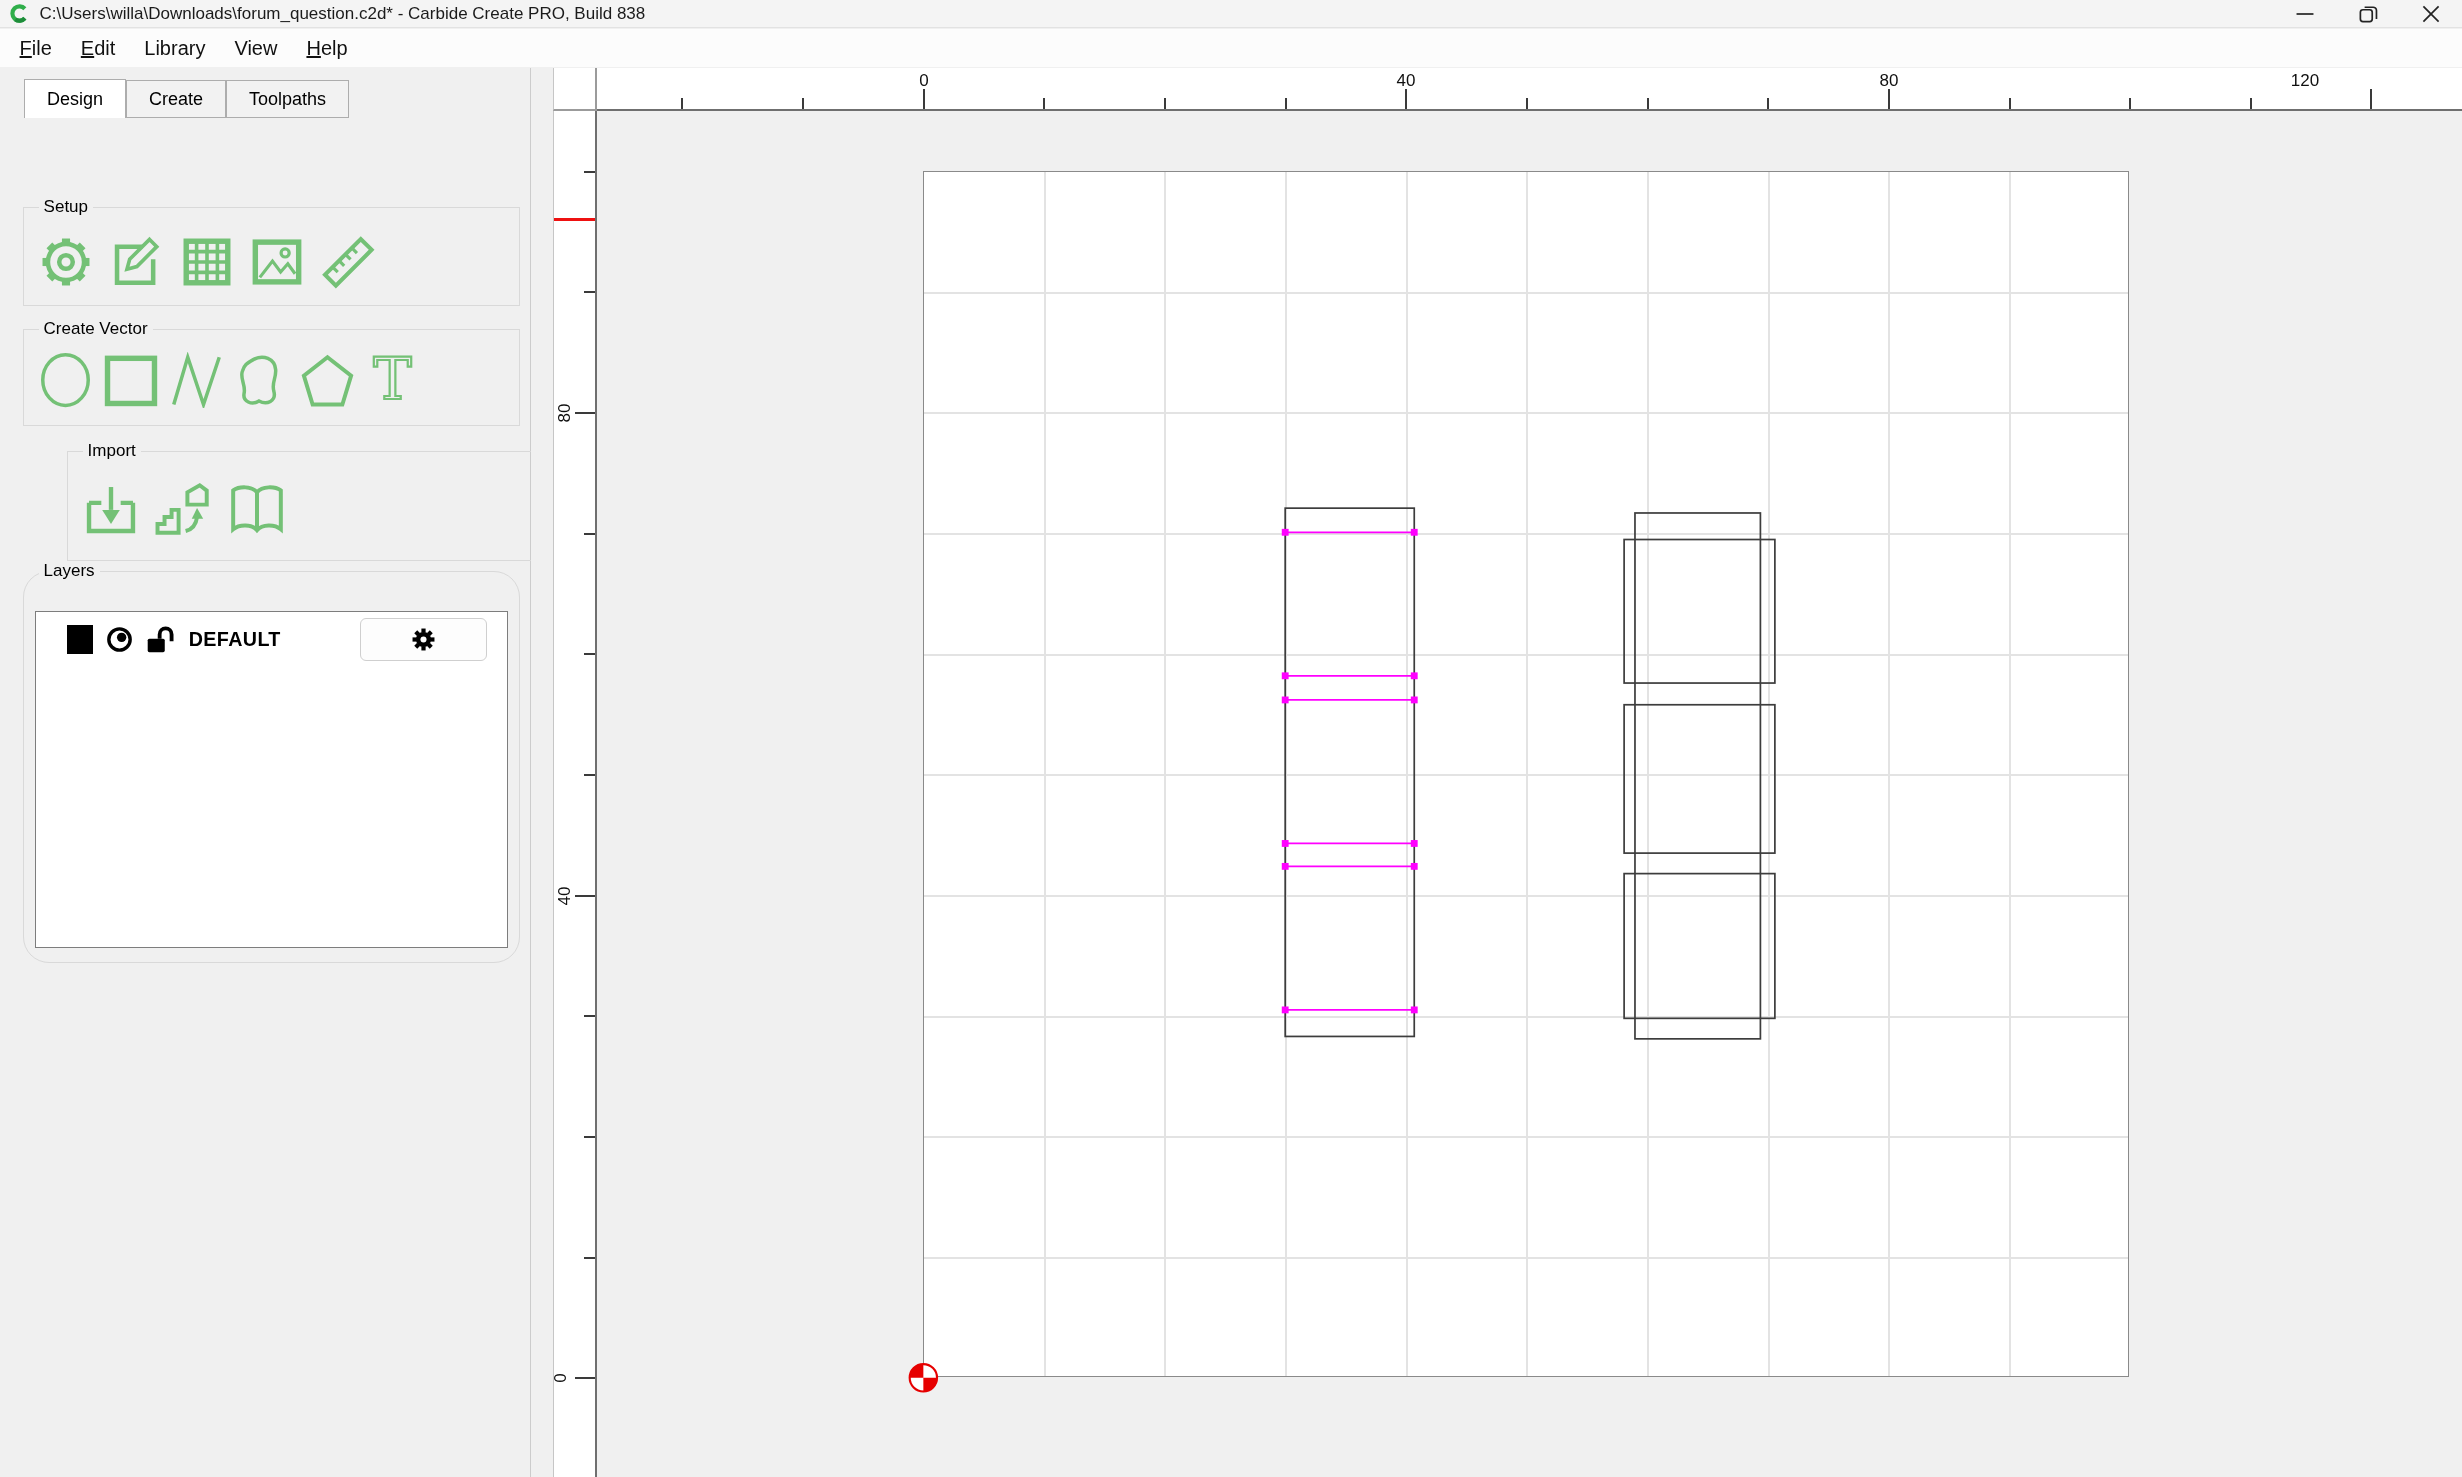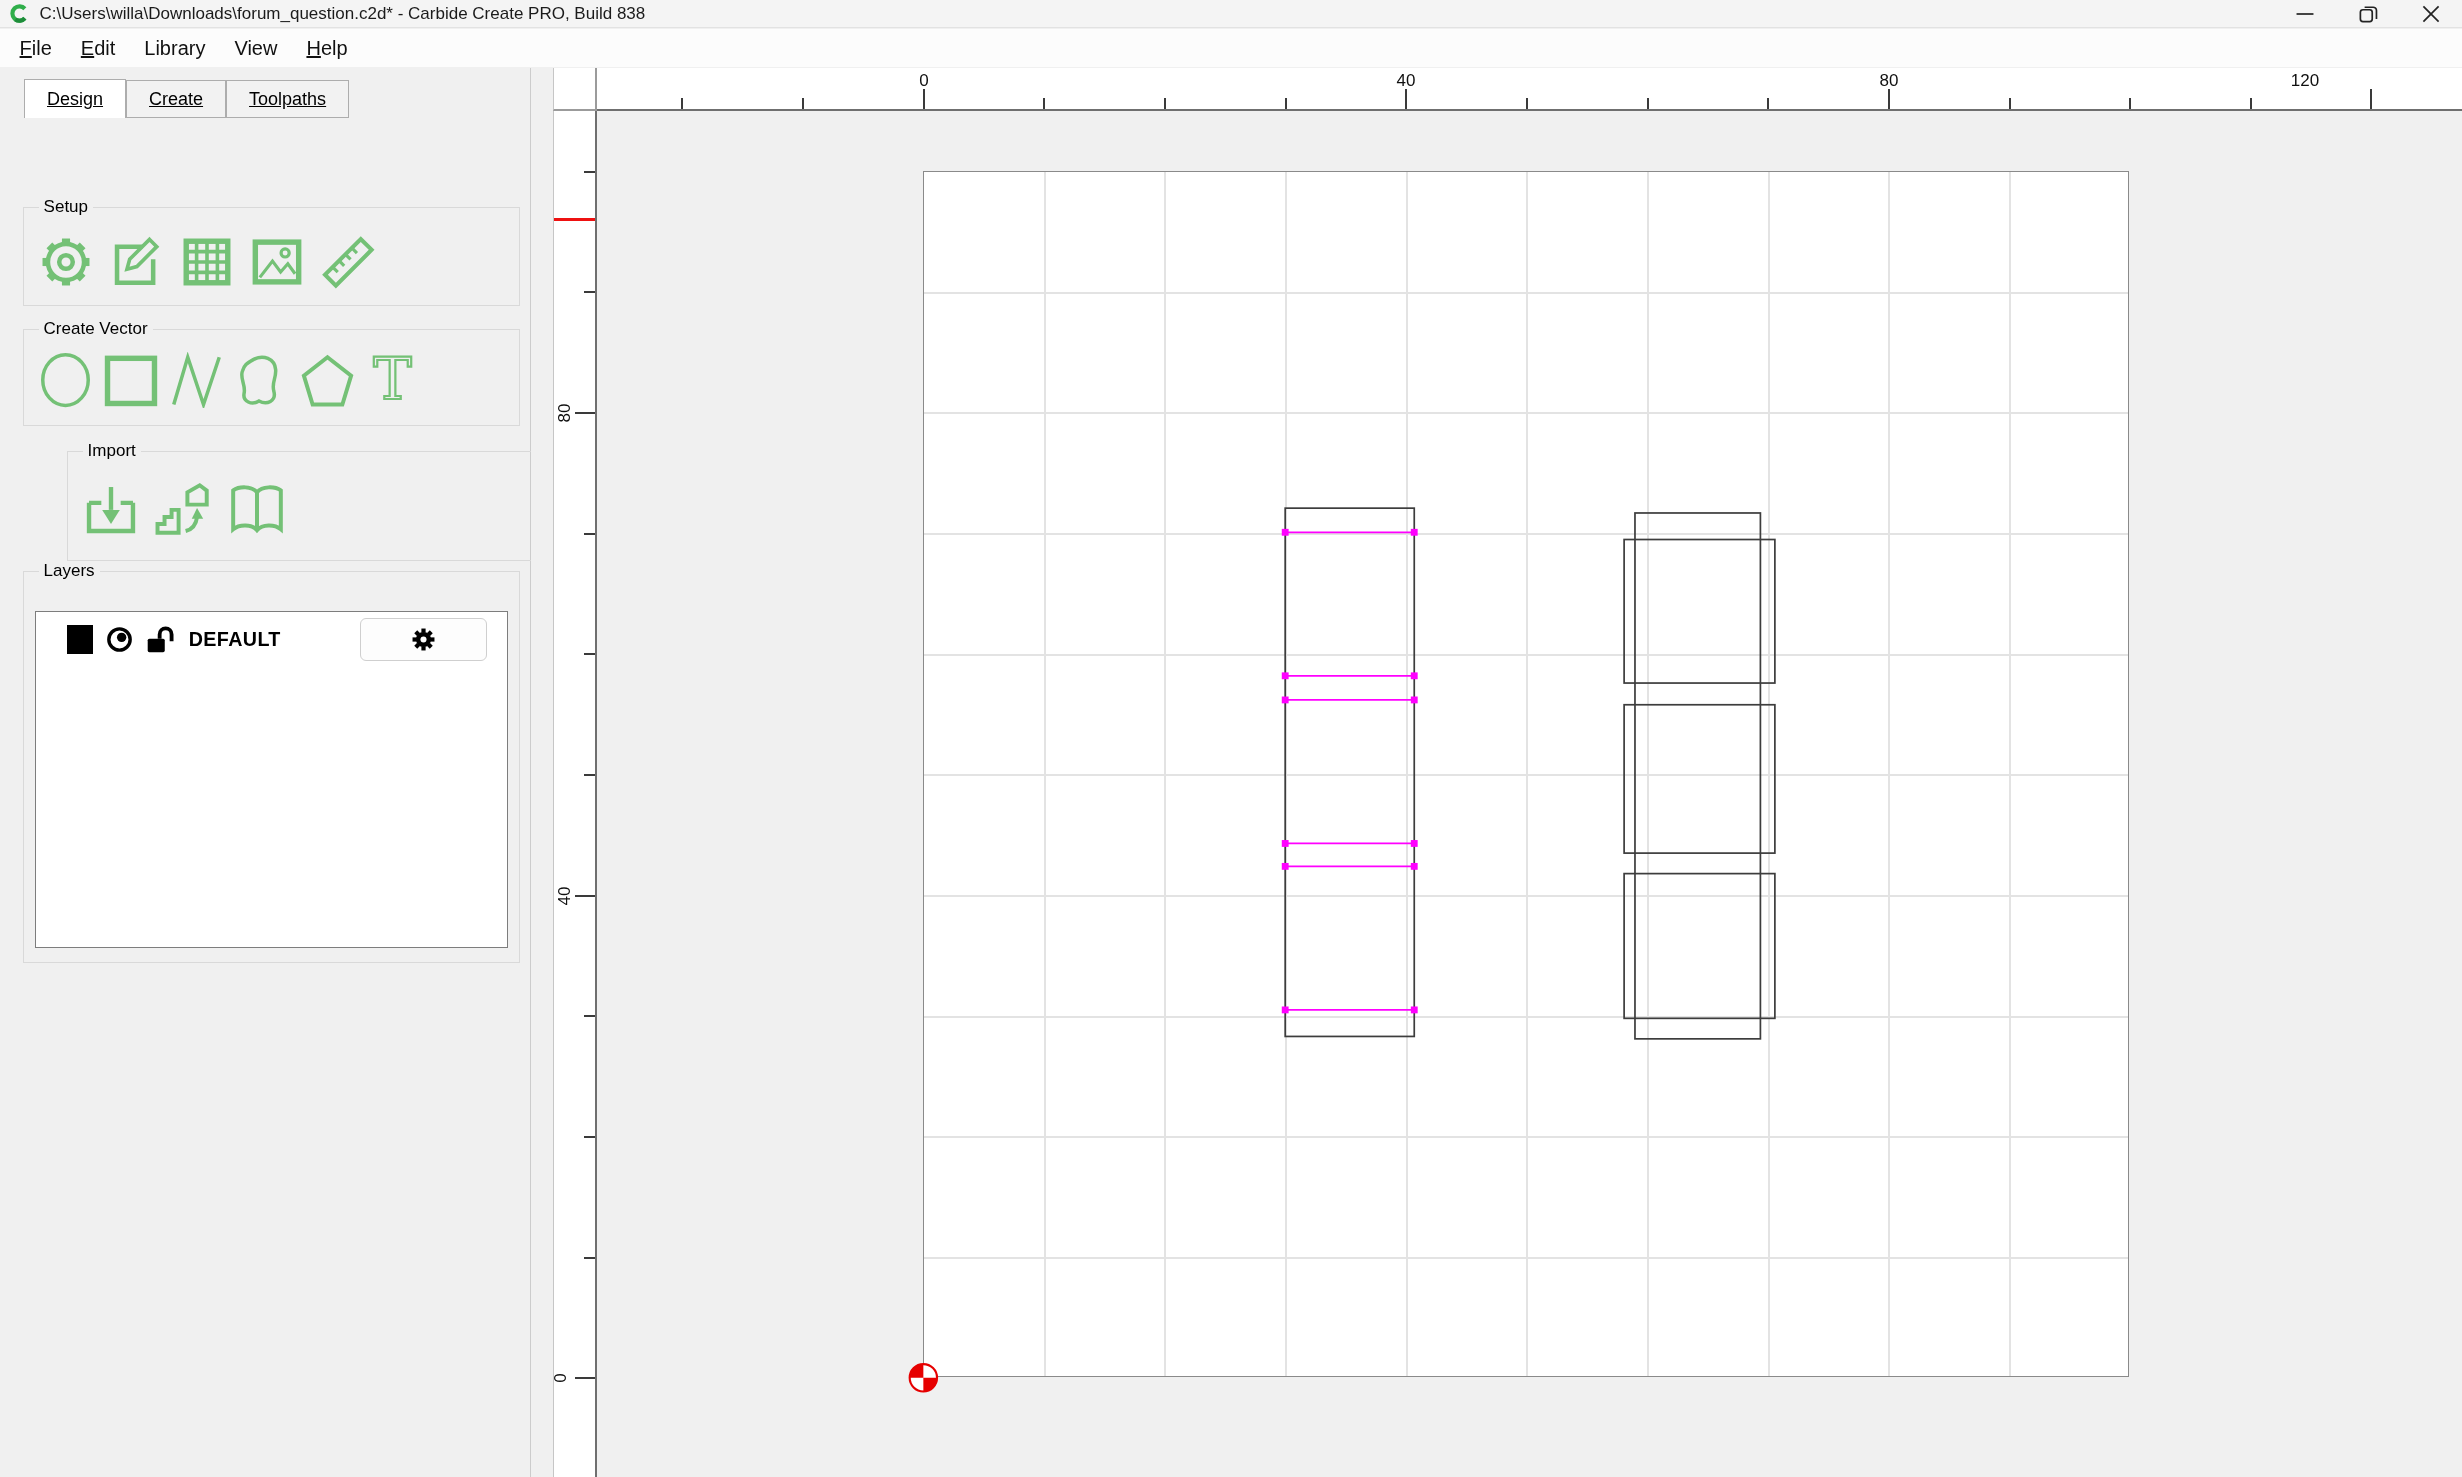--- a/index.html
+++ b/index.html
@@ -23,35 +23,35 @@
 
   
   .main{position:absolute;left:0;top:68px;width:2462px;height:1410px;}
   .sidebar{position:absolute;left:0;top:0;width:531px;height:1410px;background:#f0f0f0;
     border-right:1.7px solid #cccccc;}
   .canvas{position:absolute;left:531px;top:0;width:1931px;height:1410px;background:#f0f0f0;overflow:hidden;}
 
   
   .tabbar{position:absolute;left:24px;top:11px;height:39px;display:flex;align-items:flex-end;}
   .tab{font-size:18px;color:#000;text-align:center;background:#f2f2f2;
-    border:0.9px solid #adadad;border-bottom:0.9px solid #adadad;height:38px;line-height:36px;padding:0 22px;text-decoration:underline;}
+    border:0.9px solid #adadad;border-bottom:0.9px solid #adadad;height:38px;line-height:36px;padding:0 22px;}
   .tab.active{background:#ffffff;height:39px;line-height:39px;border-bottom:none;}
 
   
   .groupbox{position:absolute;left:23px;width:497px;border:0.9px solid #d9d9d9;}
   .groupbox .gb-label{position:absolute;top:-11px;left:14.5px;background:#f0f0f0;
     padding:0 5.1px;font-size:17px;color:#000;}
   .icon-row{display:flex;align-items:center;gap:14.5px;padding:26px 0 15.4px 13.7px;}
   .icon-btn{display:flex;align-items:center;justify-content:center;}
   .icon-btn svg{display:block;}
 
   #box-setup{top:139px;height:99px;}
   #box-vector{top:261px;height:97px;}
   #box-import{top:383px;height:110px;margin-left:44px;}
-  #box-layers{top:503px;height:392px;}
+  #box-layers{top:503px;height:392px;border-radius:26px;}
 
   
   .layers-panel{position:absolute;left:11px;top:39px;width:473px;height:337px;
     background:#ffffff;border:1.7px solid #7d7d7d;}
   .layer-row{display:flex;align-items:center;height:55px;padding-left:31px;}
   .layer-swatch{width:26px;height:29px;background:#000;flex:0 0 auto;}
   .layer-ico{margin-left:12px;flex:0 0 auto;display:flex;align-items:center;}
   .layer-name{margin-left:13.7px;font-size:19.7px;font-weight:bold;color:#000;letter-spacing:0.4px;}
   .layer-gear-btn{margin-left:auto;margin-right:20.5px;width:127px;height:43px;background:#fdfdfd;
     border:0.9px solid #cfcfcf;border-radius:6px;display:flex;align-items:center;justify-content:center;}

